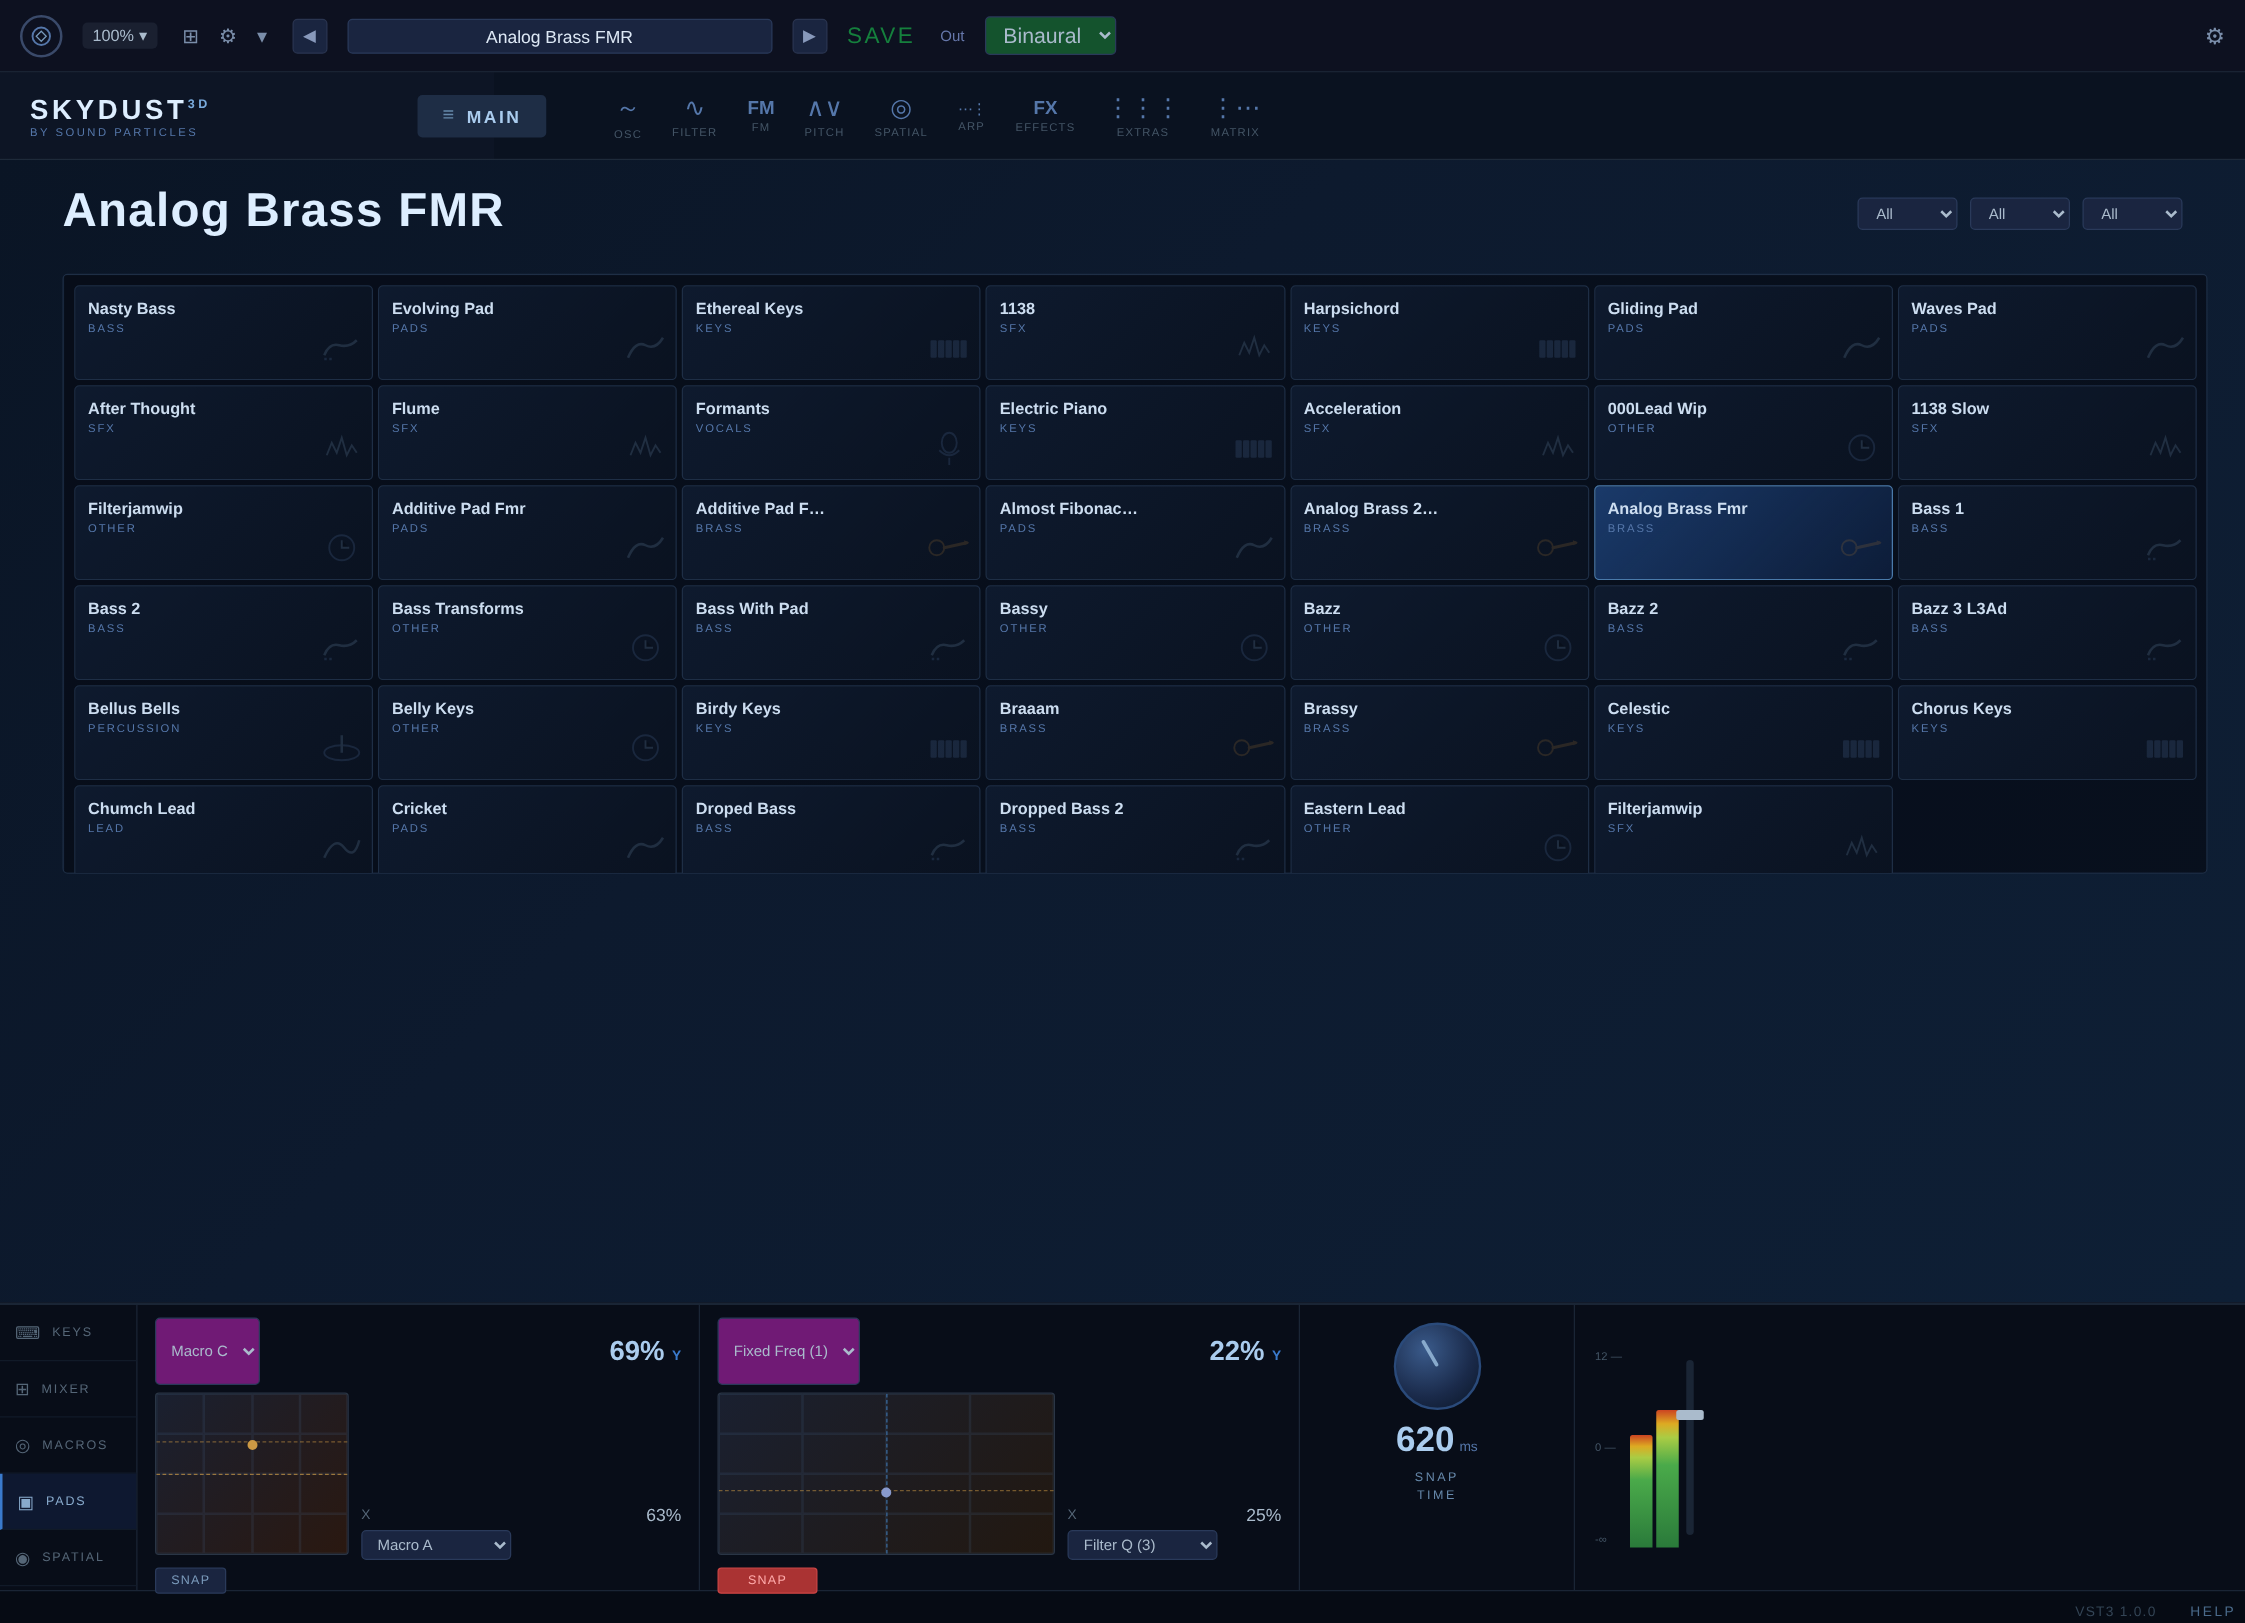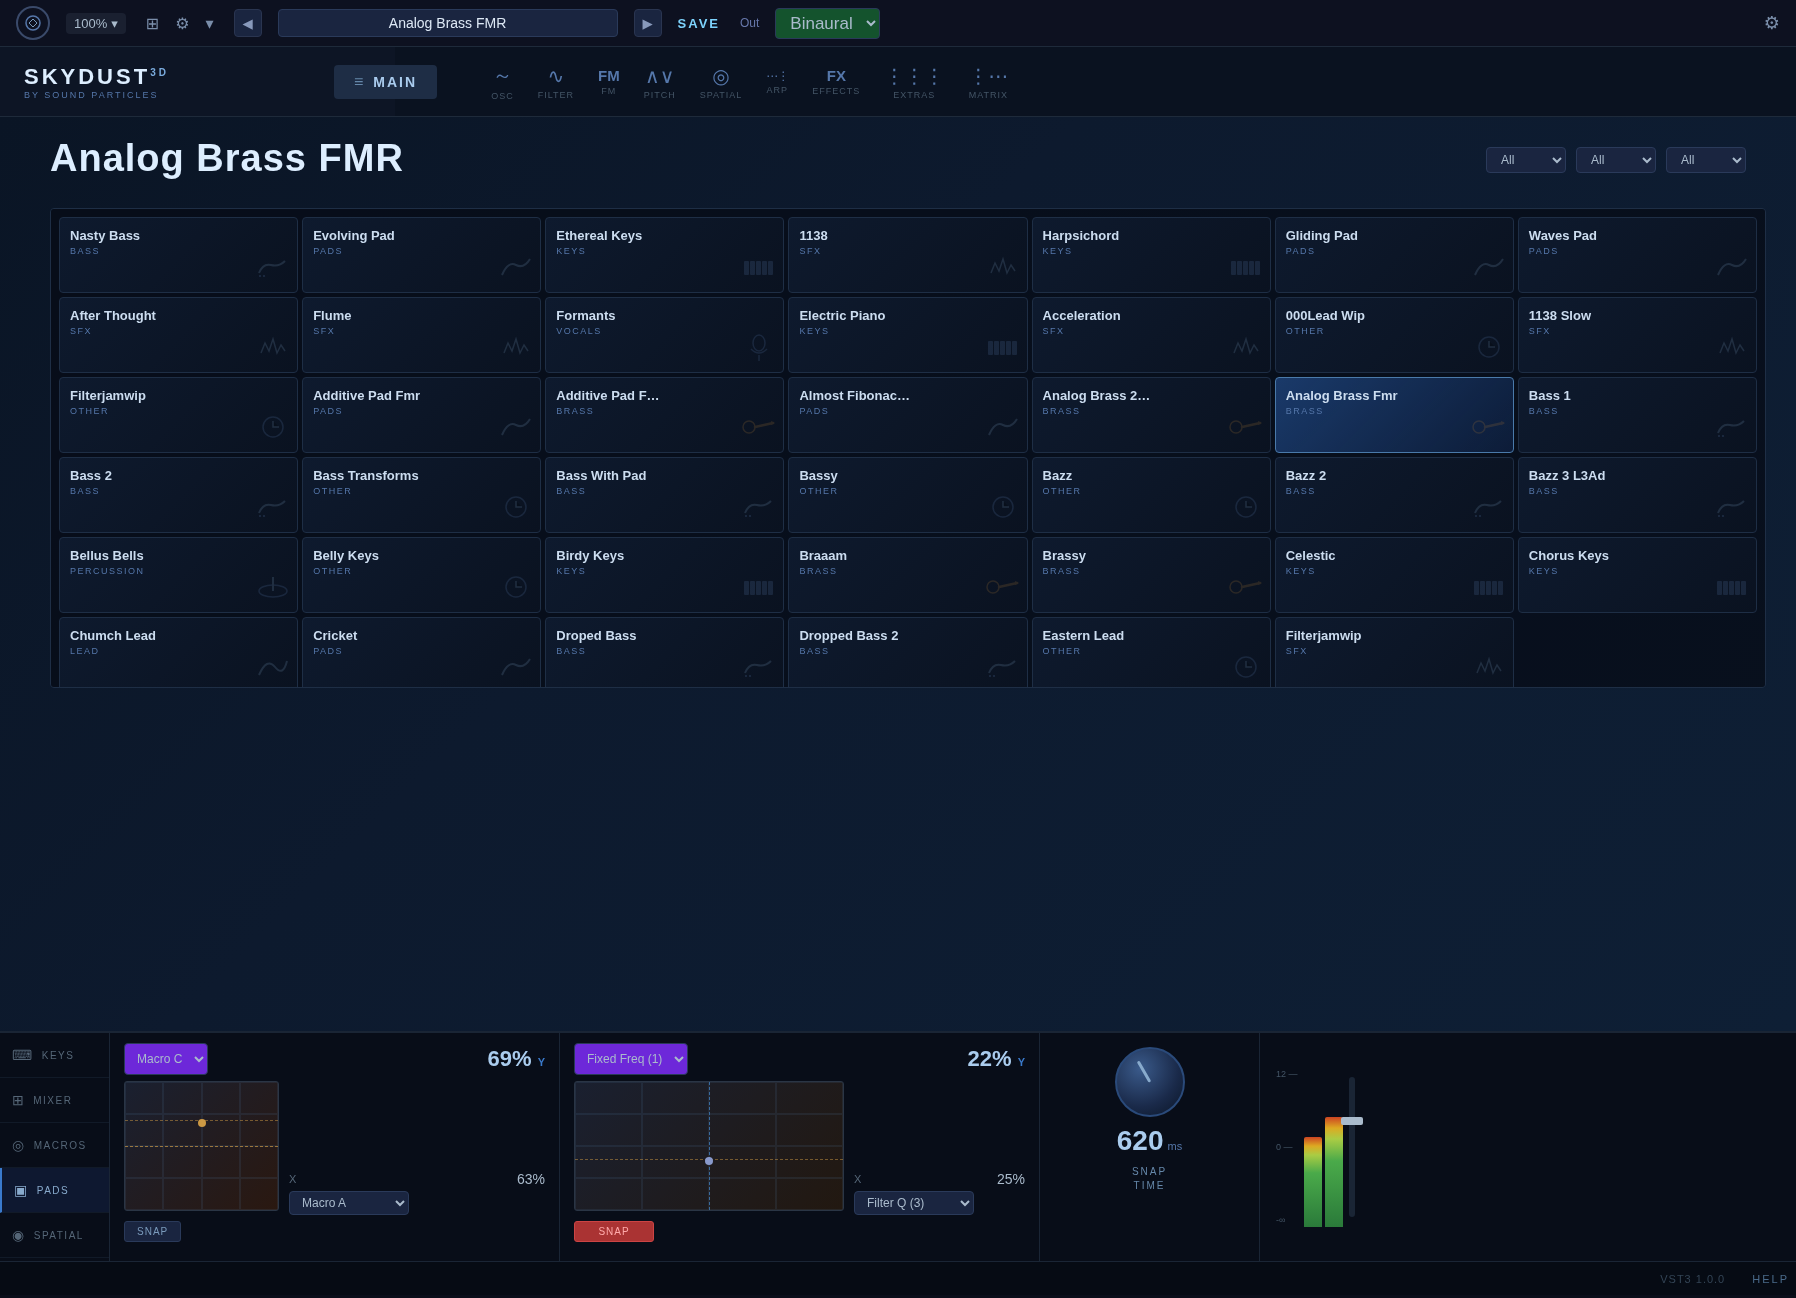--- a/index.html
+++ b/index.html
@@ -7,21 +7,21 @@
       width: 1796px;
       height: 1298px;
       background: #0a0e1a;
       font-family: 'Arial', sans-serif;
       color: #c8d8e8;
       overflow: hidden;
     }
 
     
     .top-bar {
-      height: 47px;
+      height: 58px;
       background: #0d1120;
       border-bottom: 1px solid #1e2a3a;
       display: flex;
       align-items: center;
       padding: 0 16px;
       gap: 16px;
     }
     .top-bar-logo-icon {
       width: 34px; height: 34px;
       border-radius: 50%;
@@ -47,23 +47,23 @@
       width: 28px; height: 28px; cursor: pointer;
       display: flex; align-items: center; justify-content: center;
     }
     .preset-name-bar {
       flex: 1; max-width: 340px;
       background: #1a2540; border: 1px solid #2a3a5a;
       border-radius: 4px; padding: 5px 12px;
       font-size: 14px; color: #dde8f5; text-align: center;
     }
     .save-btn {
-      background: none; border: none; color: #7dd3fc;
-      font-size: 13px; letter-spacing: 2px; cursor: pointer;
-      font-weight: bold;
+      background: none; border: none; color: #15803d;
+      font-size: 18px; letter-spacing: 2px; cursor: pointer;
+      font-weight: normal;
     }
     .out-label { font-size: 12px; color: #6677aa; margin-left: 4px; }
     .out-select {
       background: #14532d; border: 1px solid #2a3a5a;
       color: #aabbcc; padding: 4px 10px; border-radius: 4px;
       font-size: 17px;
     }
     .gear-btn {
       background: none; border: none; color: #7a8eaa;
       font-size: 18px; cursor: pointer; margin-left: auto;
@@ -191,22 +191,22 @@
     .bottom-tab.active {
       background: #0e1830; color: #88aacc;
       border-left: 2px solid #3a7acc;
     }
     .bottom-tab .tab-sym { font-size: 14px; }
 
     .bottom-main {
       flex: 1; display: flex; gap: 0;
     }
     .macro-select {
-      background: #6d28d9; border: 1px solid #2a3a5a;
-      color: #aabbcc; padding: 7px 8px; border-radius: 4px;
+      background: #701a75; border: 1px solid #2a3a5a;
+      color: #aabbcc; padding: 18px 8px; border-radius: 4px;
       font-size: 12px;
     }
     .macro-pct {
       font-size: 22px; color: #aaccee; font-weight: bold;
     }
     .macro-y-label {
       font-size: 11px; color: #3a7acc; font-weight: bold;
     }
     .macro-pad {
       width: 160px; height: 130px;

